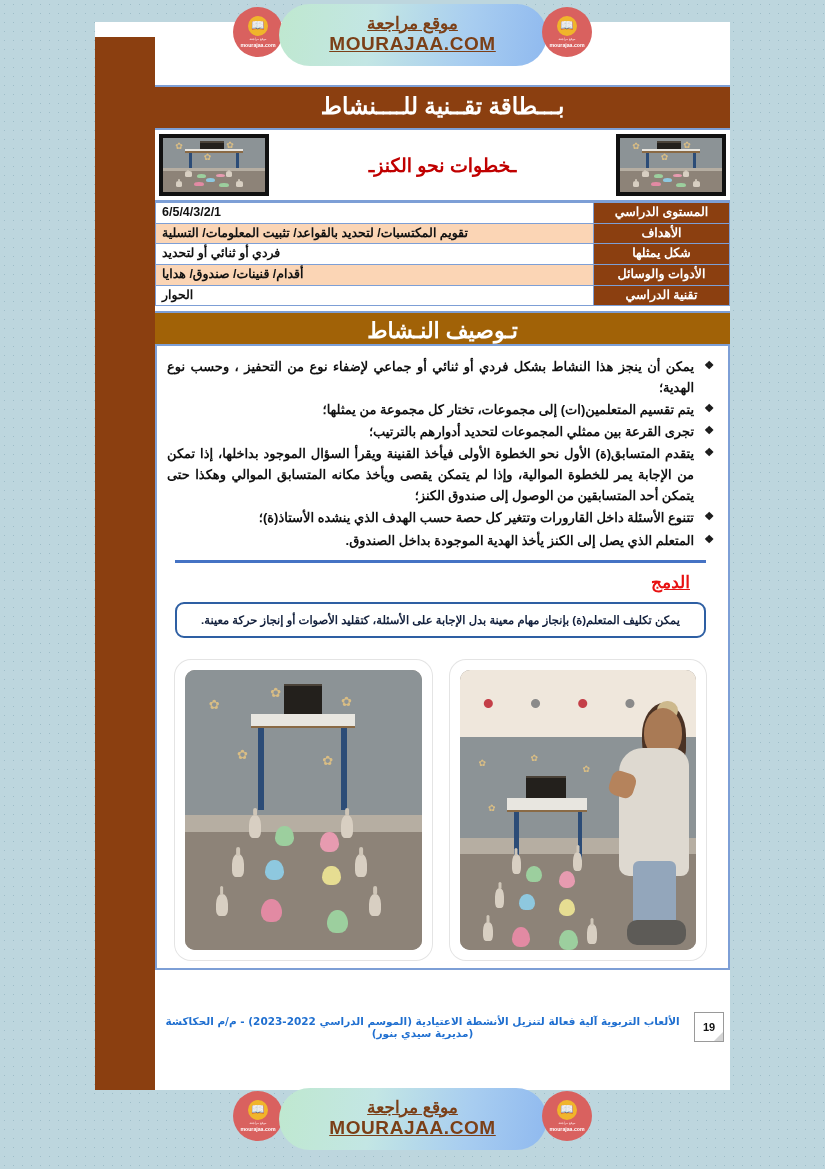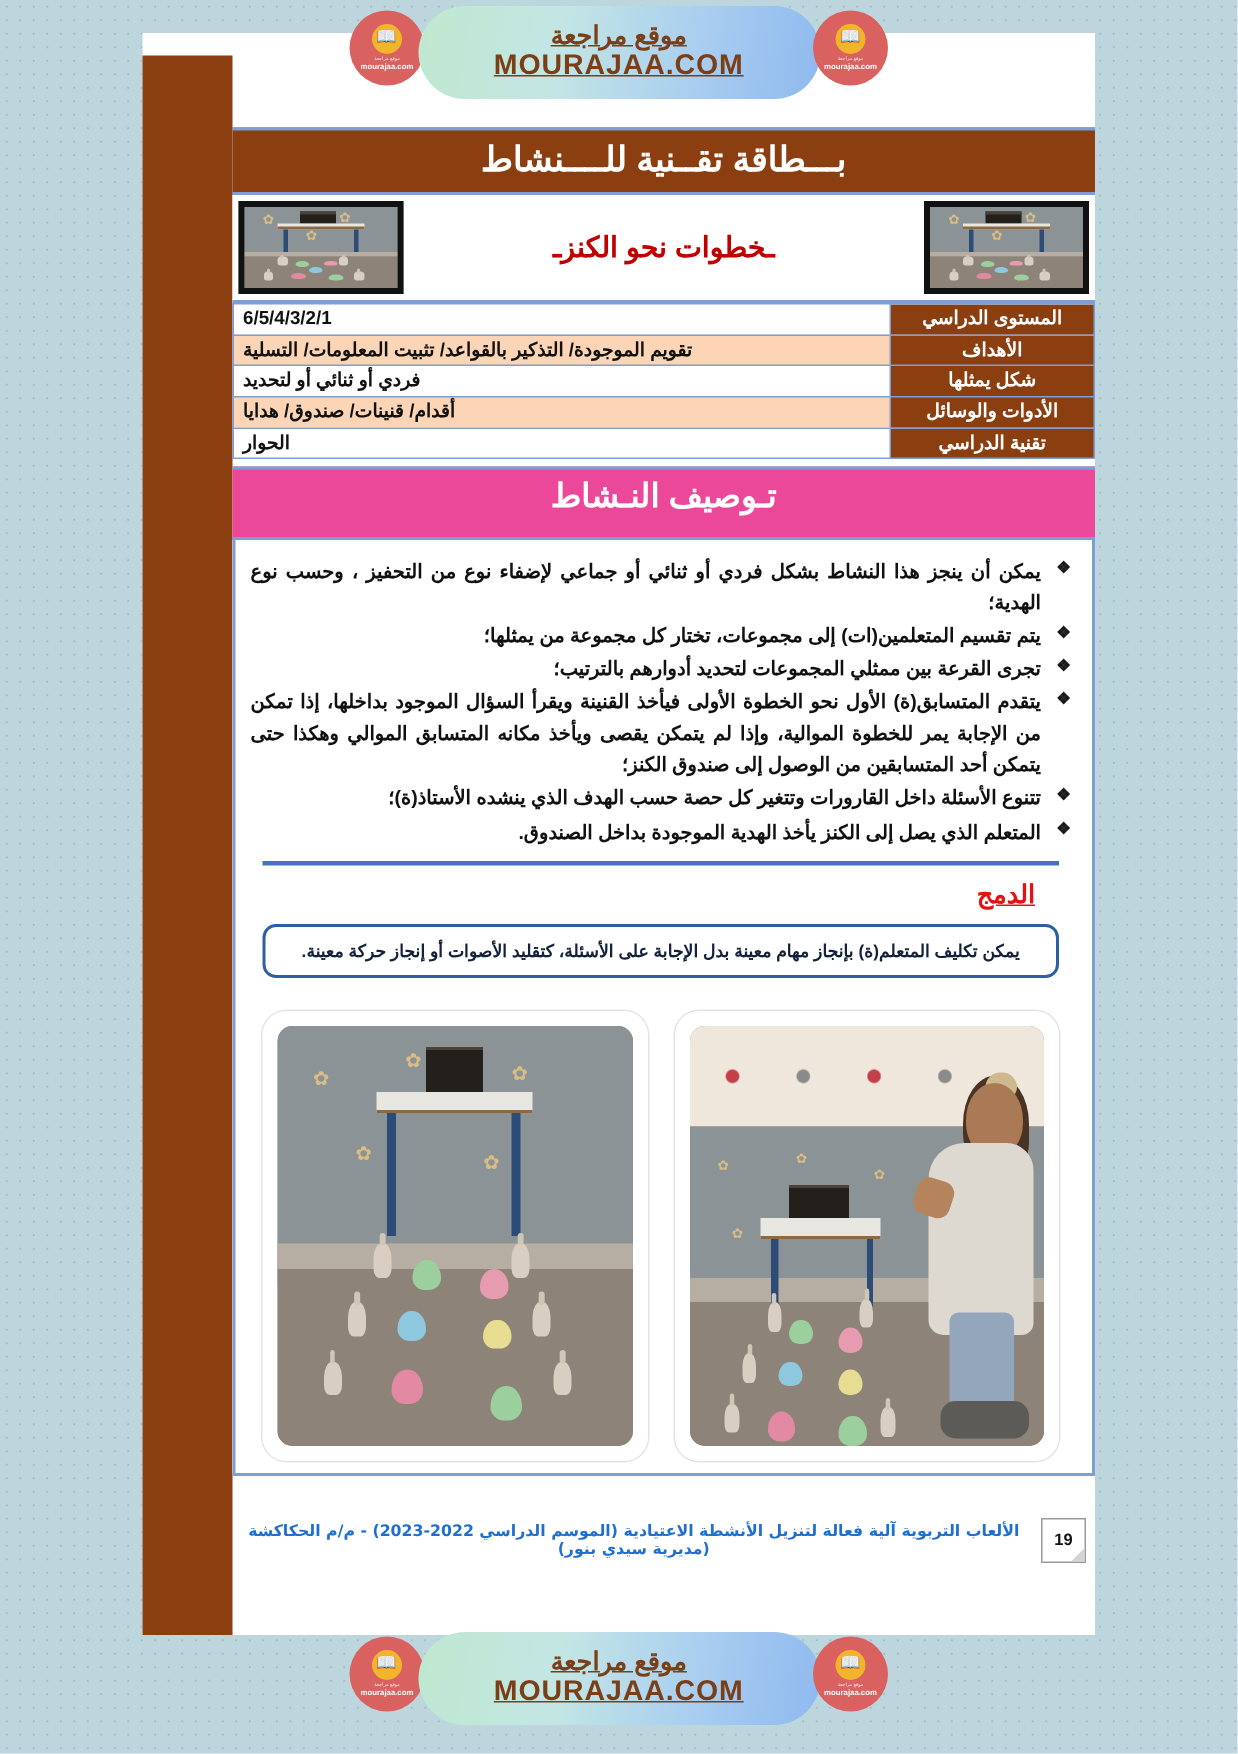--- a/index.html
+++ b/index.html
@@ -228,28 +228,28 @@
   .info-value {
     text-align: left;
     color: #111;
     background: #ffffff;
   }
   .info-row.alt .info-value { background: #fbd5b5; }
 
   
   .section-title {
     margin-top: 5px;
-    background: #ec4899;
+    background: #a16207;
     border-top: 2px solid #7d9fd6;
     border-bottom: 2px solid #7d9fd6;
     color: #ffffff;
     text-align: center;
     font-size: 22px;
     font-weight: bold;
-    padding: 5px 0 14px;
+    padding: 5px 0 0;
     letter-spacing: .5px;
   }
 
   .desc-box {
     border-right: 2px solid #7d9fd6;
     border-left: 2px solid #7d9fd6;
     border-bottom: 2px solid #7d9fd6;
     padding: 10px 14px 8px 10px;
     background: #fff;
   }
@@ -489,21 +489,21 @@
     </div>
 
     <table class="info-table">
       <tbody>
         <tr class="info-row">
           <td class="info-label">المستوى الدراسي</td>
           <td class="info-value">6/5/4/3/2/1</td>
         </tr>
         <tr class="info-row alt">
           <td class="info-label">الأهداف</td>
-          <td class="info-value">تقويم الموجودة/ التذكير بالقواعد/ تثبيت المعلومات/ التسلية</td>
+          <td class="info-value">تقويم المكتسبات/ لتحديد بالقواعد/ تثبيت المعلومات/ التسلية</td>
         </tr>
         <tr class="info-row">
           <td class="info-label">شكل يمثلها</td>
           <td class="info-value">فردي أو ثنائي أو لتحديد</td>
         </tr>
         <tr class="info-row alt">
           <td class="info-label">الأدوات والوسائل</td>
           <td class="info-value">أقدام/ قنينات/ صندوق/ هدايا</td>
         </tr>
         <tr class="info-row">

